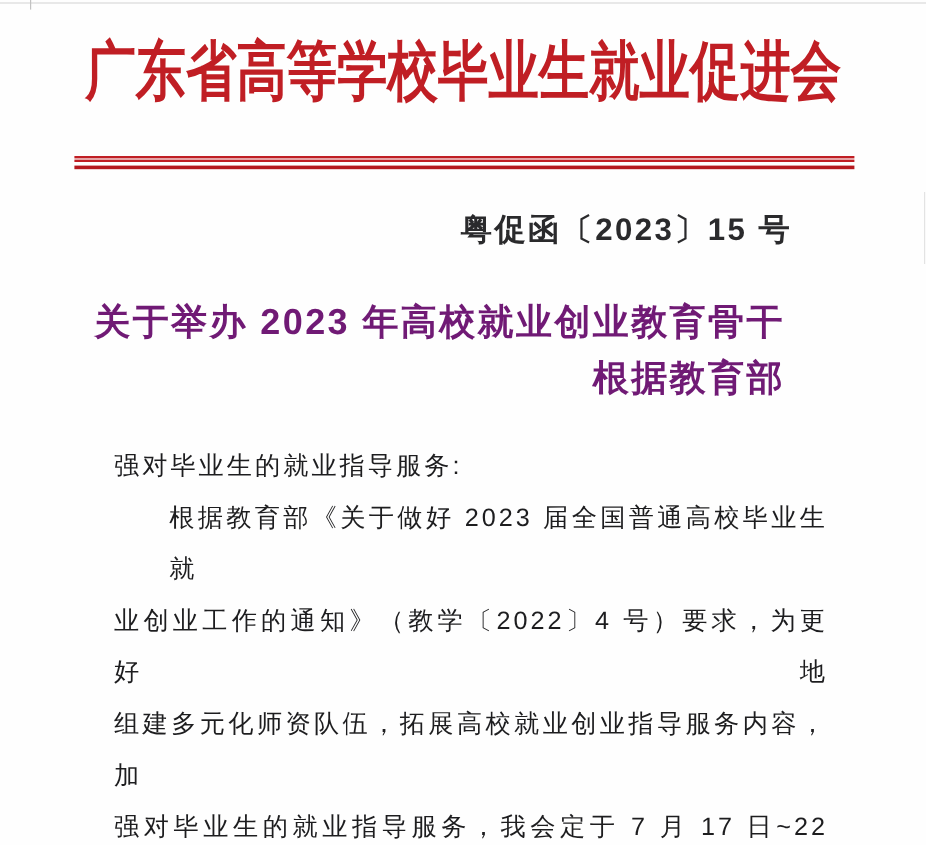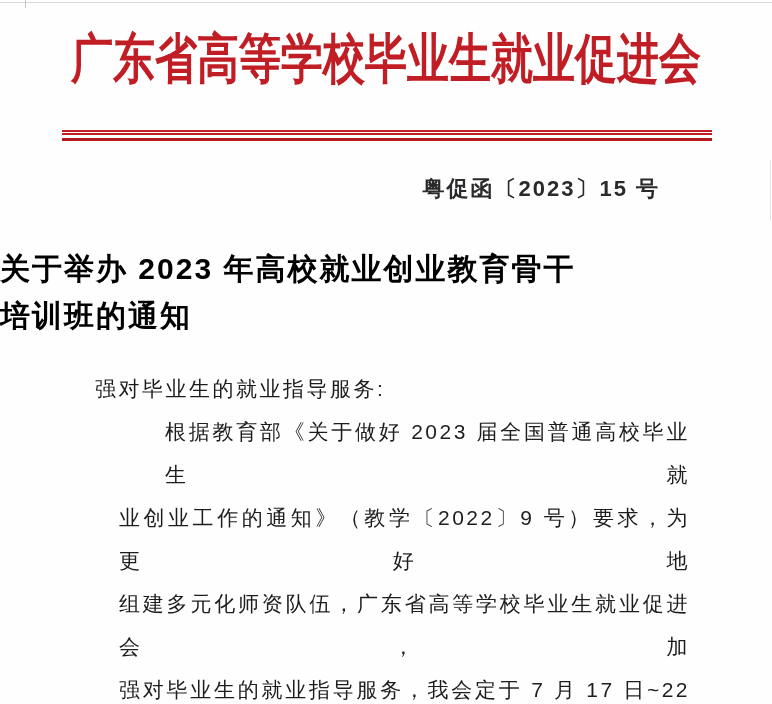--- a/index.html
+++ b/index.html
@@ -43,50 +43,49 @@
     position: absolute; top: 130px; left: 62px; right: 60px;
   }
   .red-rule .r1 { height: 2px; background: #c01e24; }
   .red-rule .w1 { height: 1px; background: transparent; }
   .red-rule .r2 { height: 2px; background: #c01e24; }
   .red-rule .w2 { height: 3px; background: transparent; }
   .red-rule .r3 { height: 3px; background: #b5181e; }
   
   .doc-number {
     position: absolute; top: 174px; right: 112px;
-    font-size: 22px;
+    font-size: 26px;
     font-weight: bold;
     letter-spacing: 2px;
     color: #2a2a2c;
     white-space: nowrap;
   }
   
   .doc-title {
     position: absolute; top: 245px; left: 0; width: 654px;
-    text-align: left;
+    text-align: right;
     font-size: 30px;
     font-weight: bold;
     line-height: 47px;
     letter-spacing: 2px;
-    color: #000000;
+    color: #701a75;
   }
   
   .body-block {
     position: absolute; top: 367px; left: 95px; width: 595px;
     font-size: 21px;
     line-height: 43px;
     letter-spacing: 2.5px;
     color: #1d1d1f;
   }
   .line { white-space: nowrap; }
   .line.just {
     white-space: normal;
     text-align: justify;
     text-align-last: justify;
-    margin-left: 24px;
   }
   .line.indent { padding-left: 46px; }
 </style>
 </head>
 <body>
 
 <div class="page">
 
   <div class="scan-top-line"></div>
   <div class="scan-tick"></div>
@@ -99,25 +98,25 @@
     <div class="w1"></div>
     <div class="r2"></div>
     <div class="w2"></div>
     <div class="r3"></div>
   </div>
 
   <div class="doc-number">粤促函〔2023〕15 号</div>
 
   <div class="doc-title">
     <div>关于举办 2023 年高校就业创业教育骨干</div>
-    <div>培训班的通知</div>
+    <div>根据教育部</div>
   </div>
 
   <div class="body-block">
     <div class="line">强对毕业生的就业指导服务:</div>
     <div class="line just indent">根据教育部《关于做好 2023 届全国普通高校毕业生就</div>
-    <div class="line just">业创业工作的通知》（教学〔2022〕9 号）要求，为更好地</div>
-    <div class="line just">组建多元化师资队伍，广东省高等学校毕业生就业促进会，加</div>
+    <div class="line just">业创业工作的通知》（教学〔2022〕4 号）要求，为更好地</div>
+    <div class="line just">组建多元化师资队伍，拓展高校就业创业指导服务内容，加</div>
     <div class="line just">强对毕业生的就业指导服务，我会定于 7 月 17 日~22 日在</div>
 
   </div>
 
 </div>
 
 </body></html>

